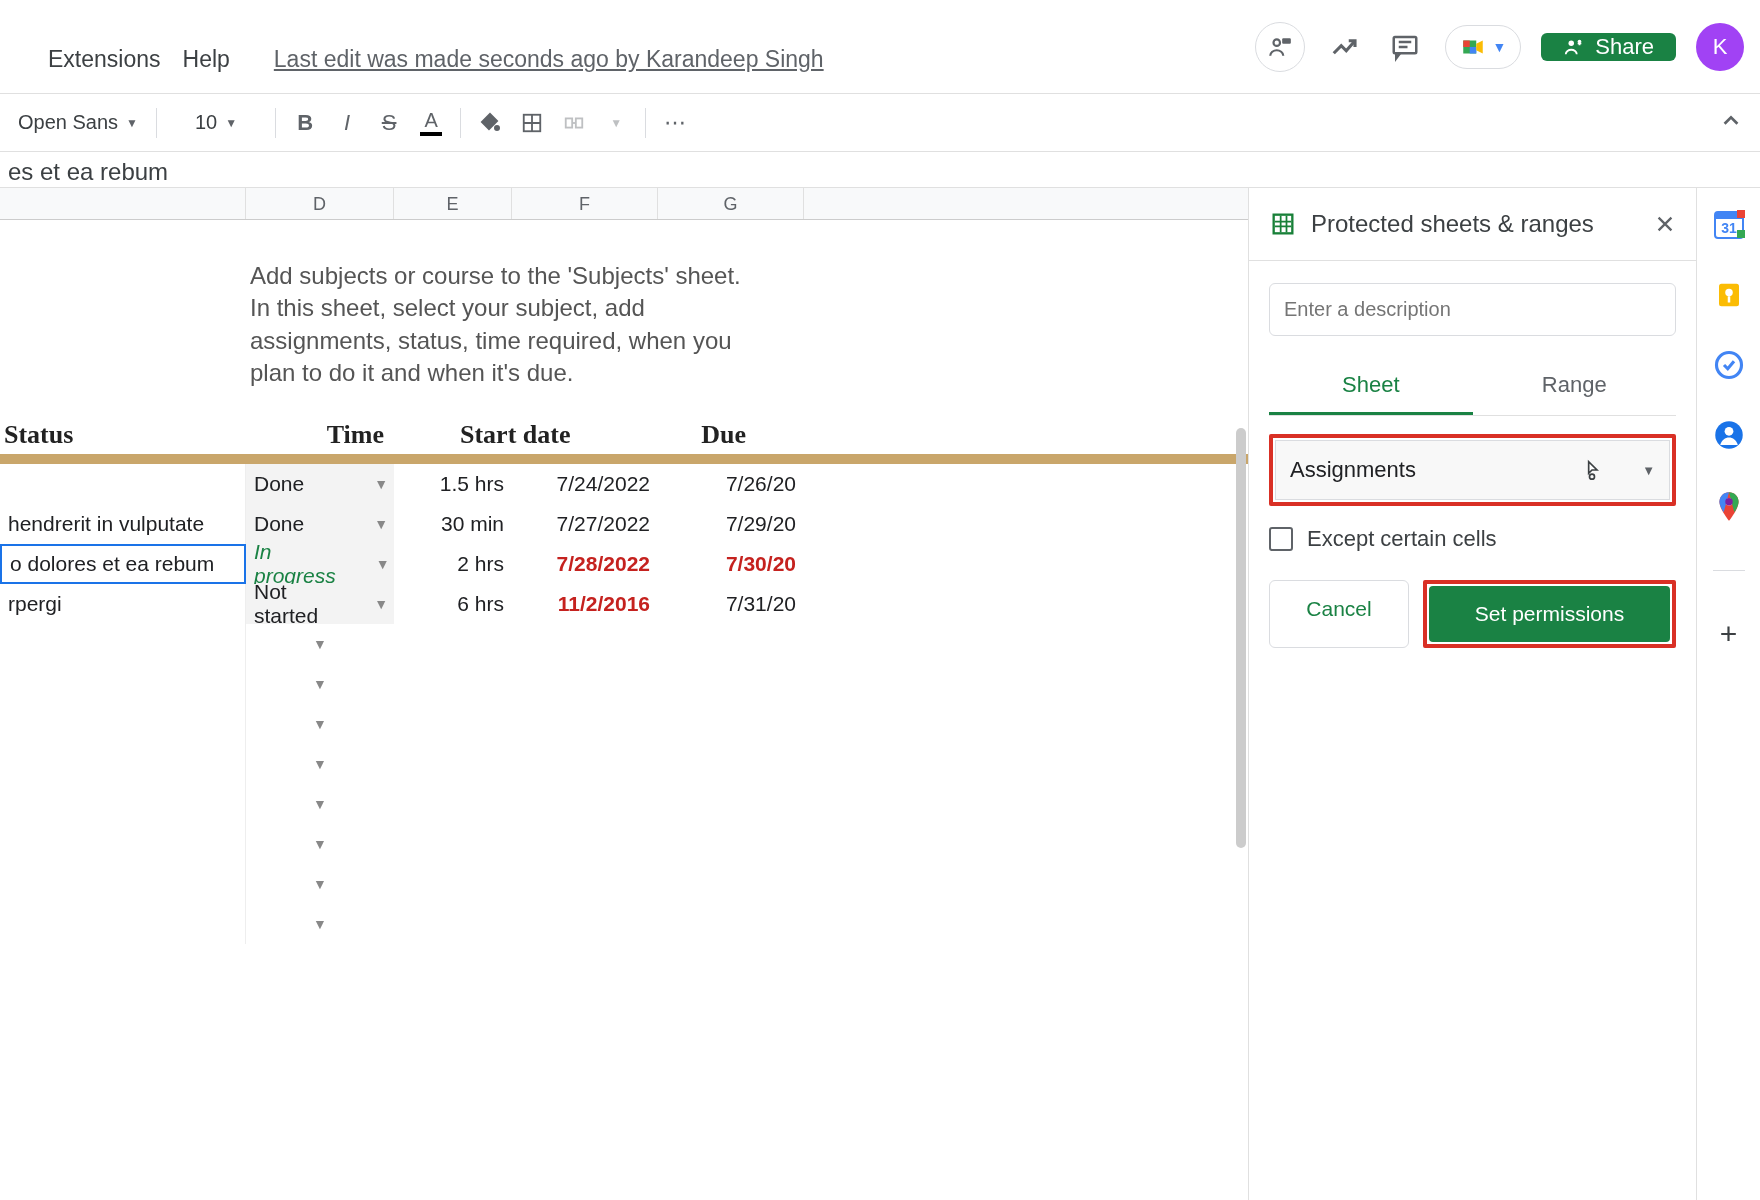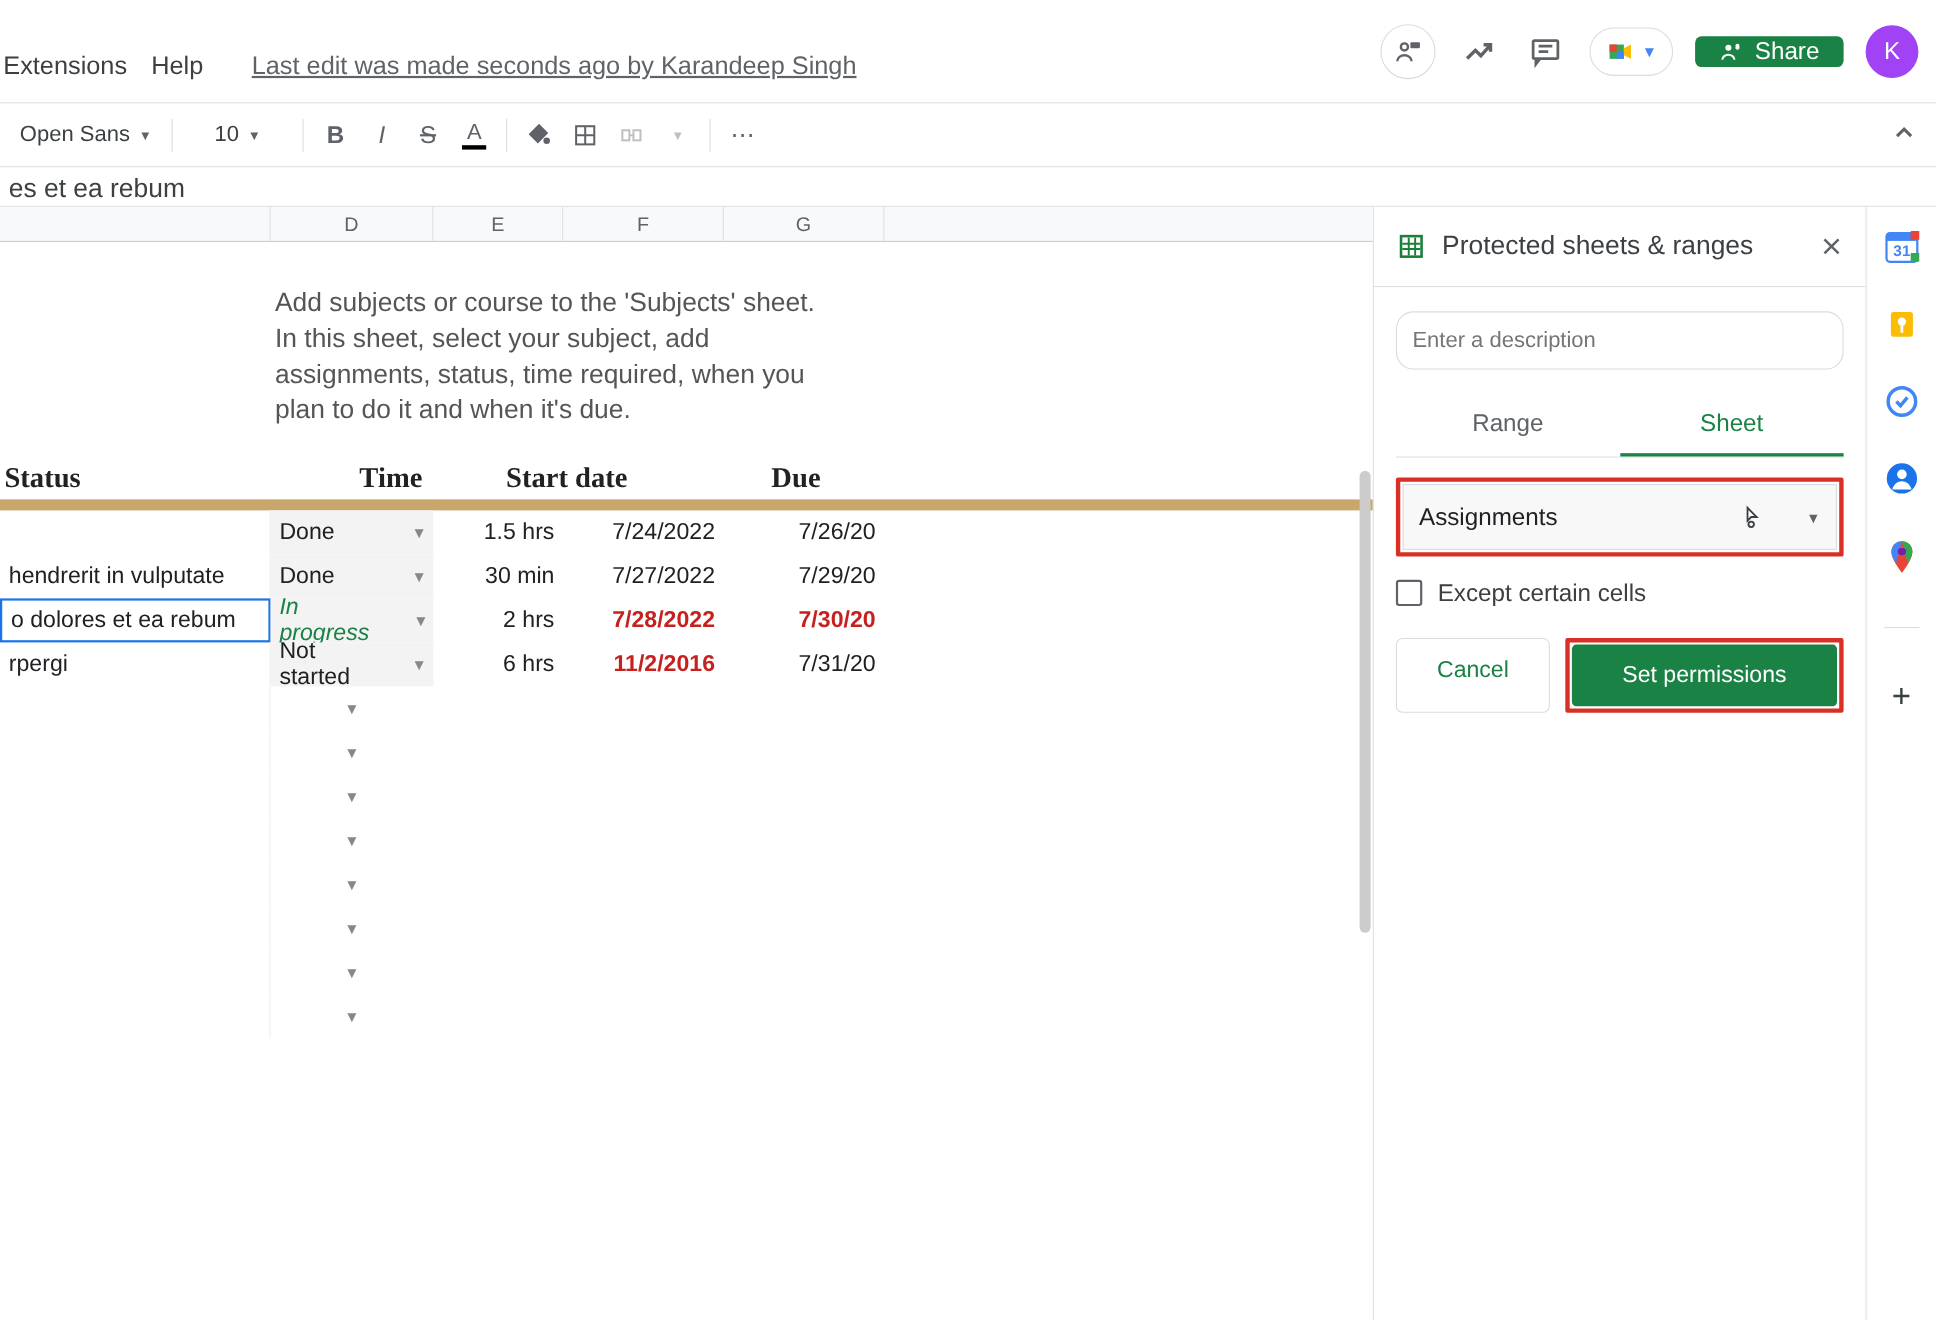--- a/index.html
+++ b/index.html
@@ -1,20 +1,20 @@
 <!DOCTYPE html>
 <html><head>
 <meta charset="utf-8">
 <style>
 * { box-sizing: border-box; margin: 0; padding: 0; }
 body { font-family: Arial, sans-serif; font-size: 14px; color: #202124; overflow: hidden; width: 1760px; height: 1200px; background: #fff; }
 
 
 .titlebar { height: 94px; display: flex; align-items: center; padding: 0 16px 0 0; border-bottom: 1px solid #e0e0e0; }
-.menu-area { display: flex; align-items: flex-end; gap: 22px; padding-left: 3px; padding-top: 26px; }
+.menu-area { display: flex; align-items: flex-end; gap: 22px; padding-left: 3px; padding-top: 26px; margin-left: 45px; }
 .menu-item { font-size: 23px; color: #3c4043; cursor: pointer; }
 .edit-status { font-size: 23px; color: #5f6368; text-decoration: underline; margin-left: 22px; cursor: pointer; }
 .titlebar-right { margin-left: auto; display: flex; align-items: center; gap: 20px; }
 .icon-btn-circle { width: 50px; height: 50px; border: 1px solid #dadce0; border-radius: 50%; display:flex; align-items:center; justify-content:center; color:#5f6368; cursor:pointer; }
 .icon-btn-plain { width: 40px; height: 40px; display:flex; align-items:center; justify-content:center; color:#5f6368; cursor:pointer; }
 .meet-btn { border:1px solid #dadce0; border-radius: 24px; padding: 8px 14px; display:flex; align-items:center; gap:6px; cursor:pointer; }
 .share-btn { background:#1a8244; color:#fff; padding: 1px 22px; font-size: 22px; font-weight:500; border-radius:6px; display:flex; align-items:center; gap:10px; cursor:pointer; }
 .avatar { width: 48px; height: 48px; border-radius:50%; background:#a142f4; color:#fff; display:flex; align-items:center; justify-content:center; font-size:22px; font-weight:500; cursor:pointer; }
 
 
@@ -57,21 +57,21 @@
 .red-date { color:#c5221f; font-weight:700; }
 .italic-green { color:#1a8244; font-style:italic; }
 .empty-status-row { display:flex; height:40px; }
 .empty-status-row .c-d { display:flex; align-items:center; justify-content:center; color:#888; }
 
 
 .rp-header { display:flex; align-items:center; gap:14px; padding: 22px 20px; border-bottom:1px solid #e0e0e0; }
 .rp-title { font-size:24px; font-weight:500; color:#3c4043; flex:1; }
 .rp-close { font-size:22px; color:#5f6368; cursor:pointer; }
 .rp-body { padding: 22px 20px; }
-.desc-input { width:100%; border:1px solid #dadce0; border-radius:16px; padding:14px; font-size:20px; color:#5f6368; }
+.desc-input { width:100%; border:1px solid #dadce0; border-radius:6px; padding:14px; font-size:20px; color:#5f6368; }
 .tabs { display:flex; margin-top:22px; border-bottom:1px solid #e0e0e0; }
 .tab { flex:1; text-align:center; padding:14px 0; font-size:22px; color:#5f6368; cursor:pointer; }
 .tab.active { color:#1a8244; font-weight:500; border-bottom:3px solid #1a8244; }
 .select-box { margin-top:18px; border:4px solid #d93025; border-radius:2px; padding:2px; }
 .select-inner { border:1px solid #dadce0; background:#f8f8f8; padding:16px 14px; display:flex; align-items:center; justify-content:space-between; font-size:22px; cursor:pointer; }
 .cursor-icon { font-size:18px; }
 .checkbox-row { display:flex; align-items:center; gap:14px; margin-top:20px; font-size:22px; color:#3c4043; }
 .chk { width:24px; height:24px; border:2px solid #5f6368; border-radius:3px; cursor:pointer; }
 .btn-row { display:flex; gap:14px; margin-top:28px; }
 .btn-cancel { flex:0 0 140px; border:1px solid #dadce0; border-radius:6px; background:#fff; color:#1a8244; font-size:21px; padding:16px 0; text-align:center; cursor:pointer; }
@@ -313,22 +313,22 @@
       <div class="rp-title">Protected sheets &amp; ranges</div>
       <div class="rp-close">
         <svg width="22" height="22" viewBox="0 0 24 24" fill="none" stroke="#5f6368" stroke-width="2.5">
             <path d="M5 5l14 14M19 5L5 19"></path>
           </svg>
       </div>
     </div>
     <div class="rp-body">
       <input class="desc-input" placeholder="Enter a description" style="">
       <div class="tabs">
+        <div class="tab active">Sheet</div>
         <div class="tab">Range</div>
-        <div class="tab active">Sheet</div>
       </div>
       <div class="select-box">
         <div class="select-inner">
           <span>Assignments</span>
           <span style="display:flex;align-items:center;gap:40px;">
             <span class="cursor-icon">
               <svg width="20" height="24" viewBox="0 0 24 28" fill="none" stroke="#3c4043" stroke-width="2">
                   <path d="M8 4v14l4-4h6z" fill="#fff"></path>
                   <circle cx="12" cy="22" r="3"></circle>
                 </svg>

